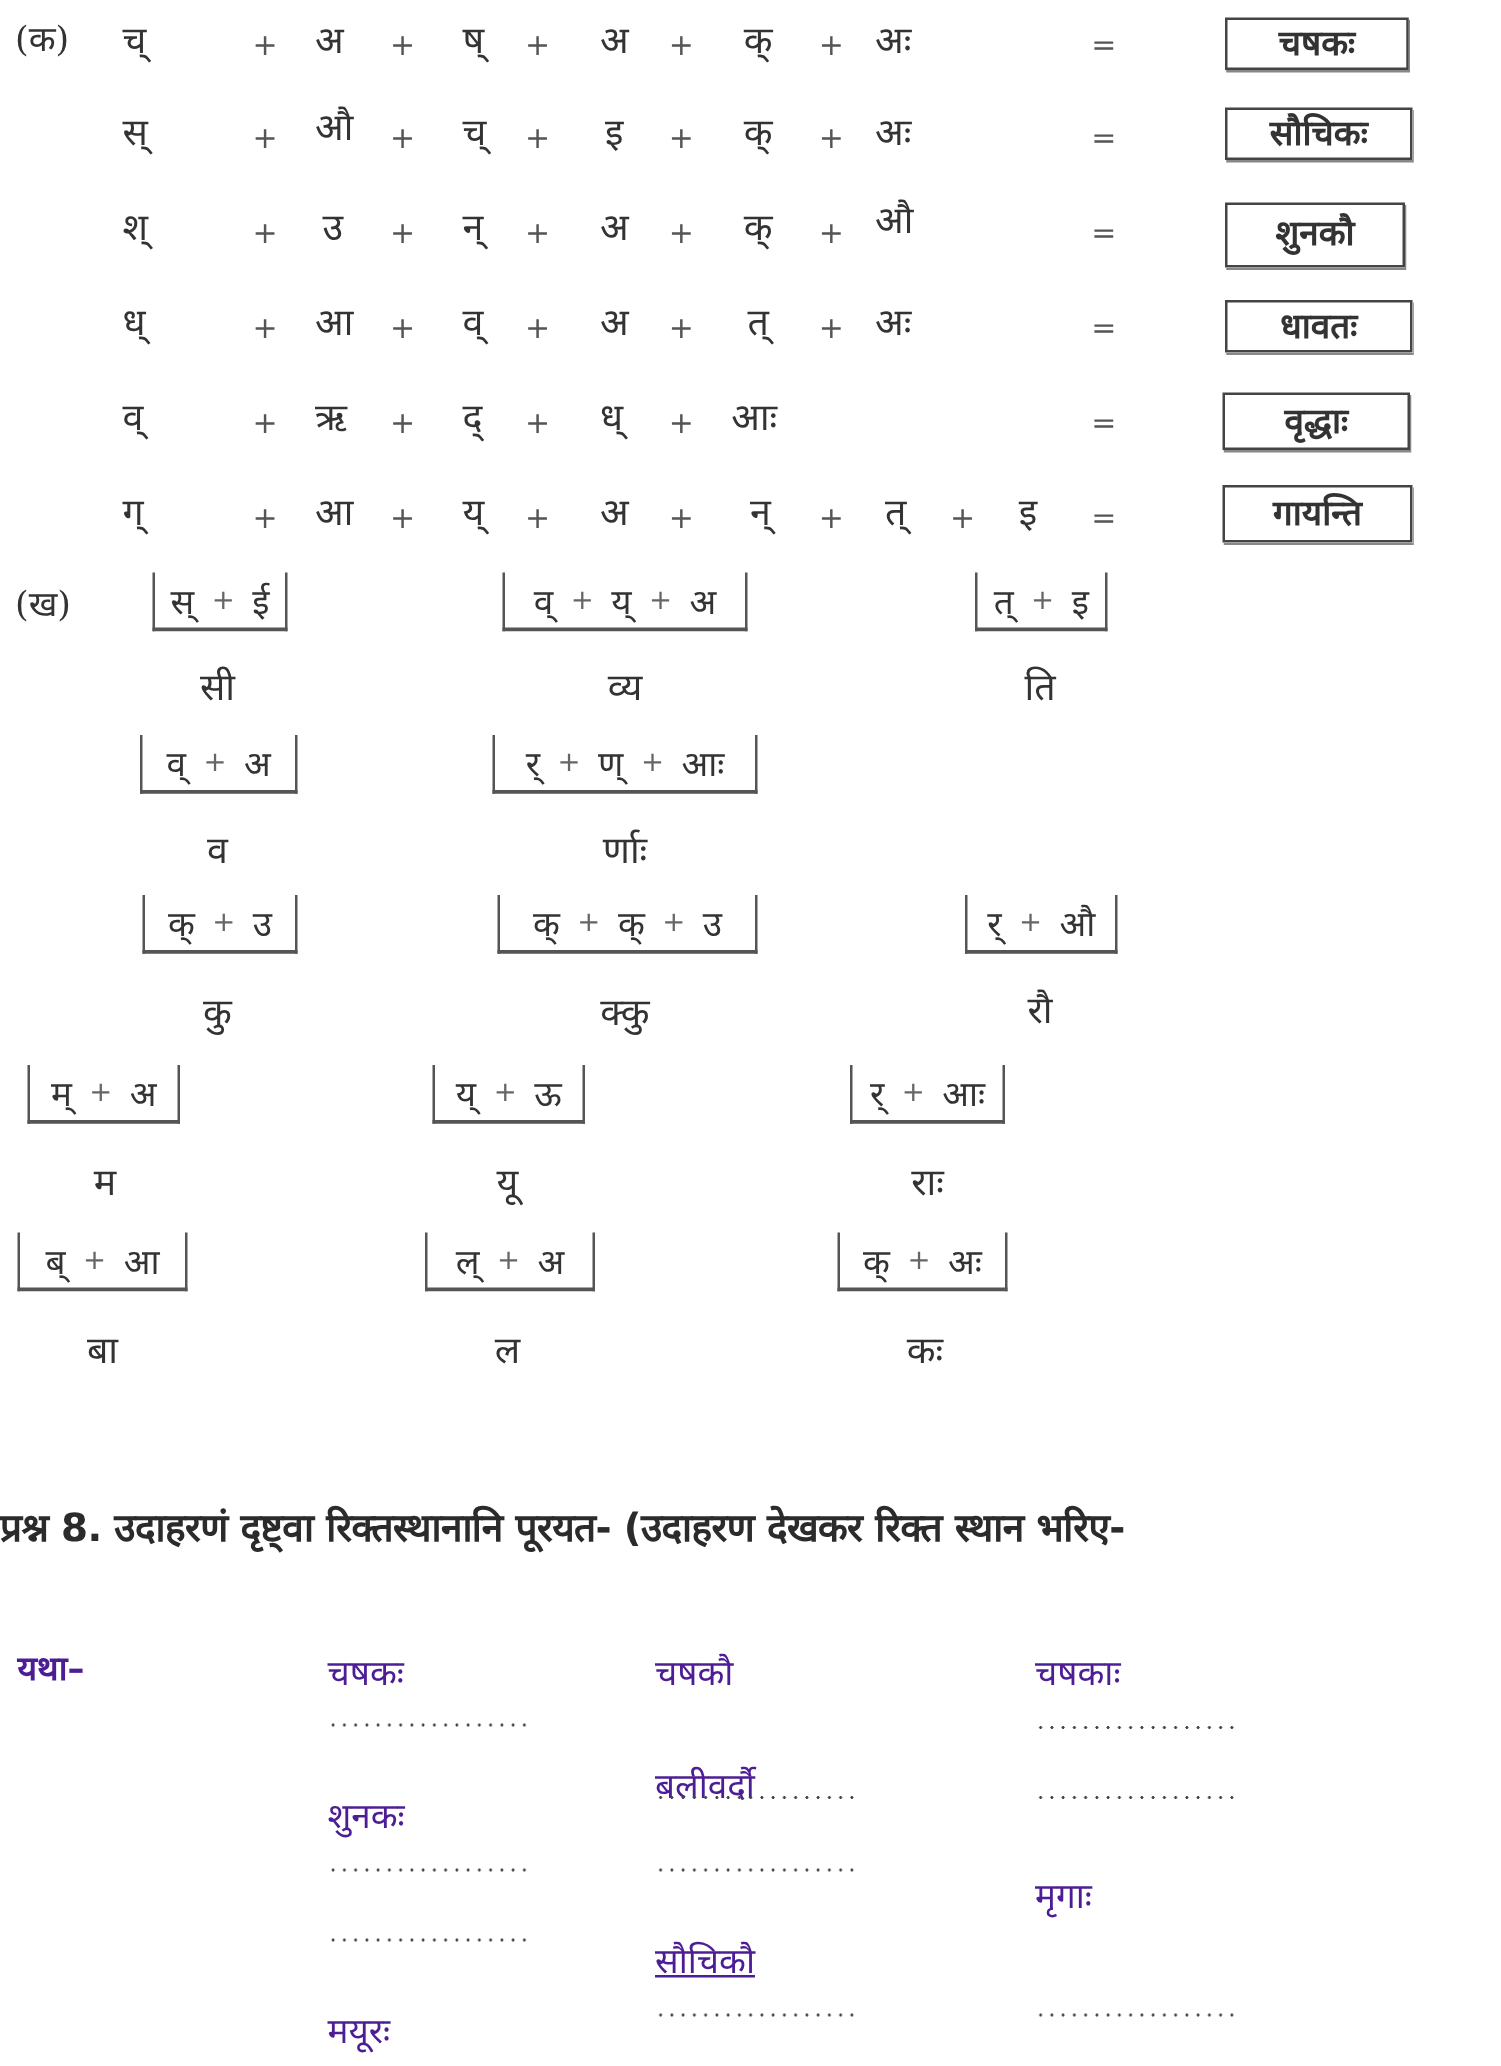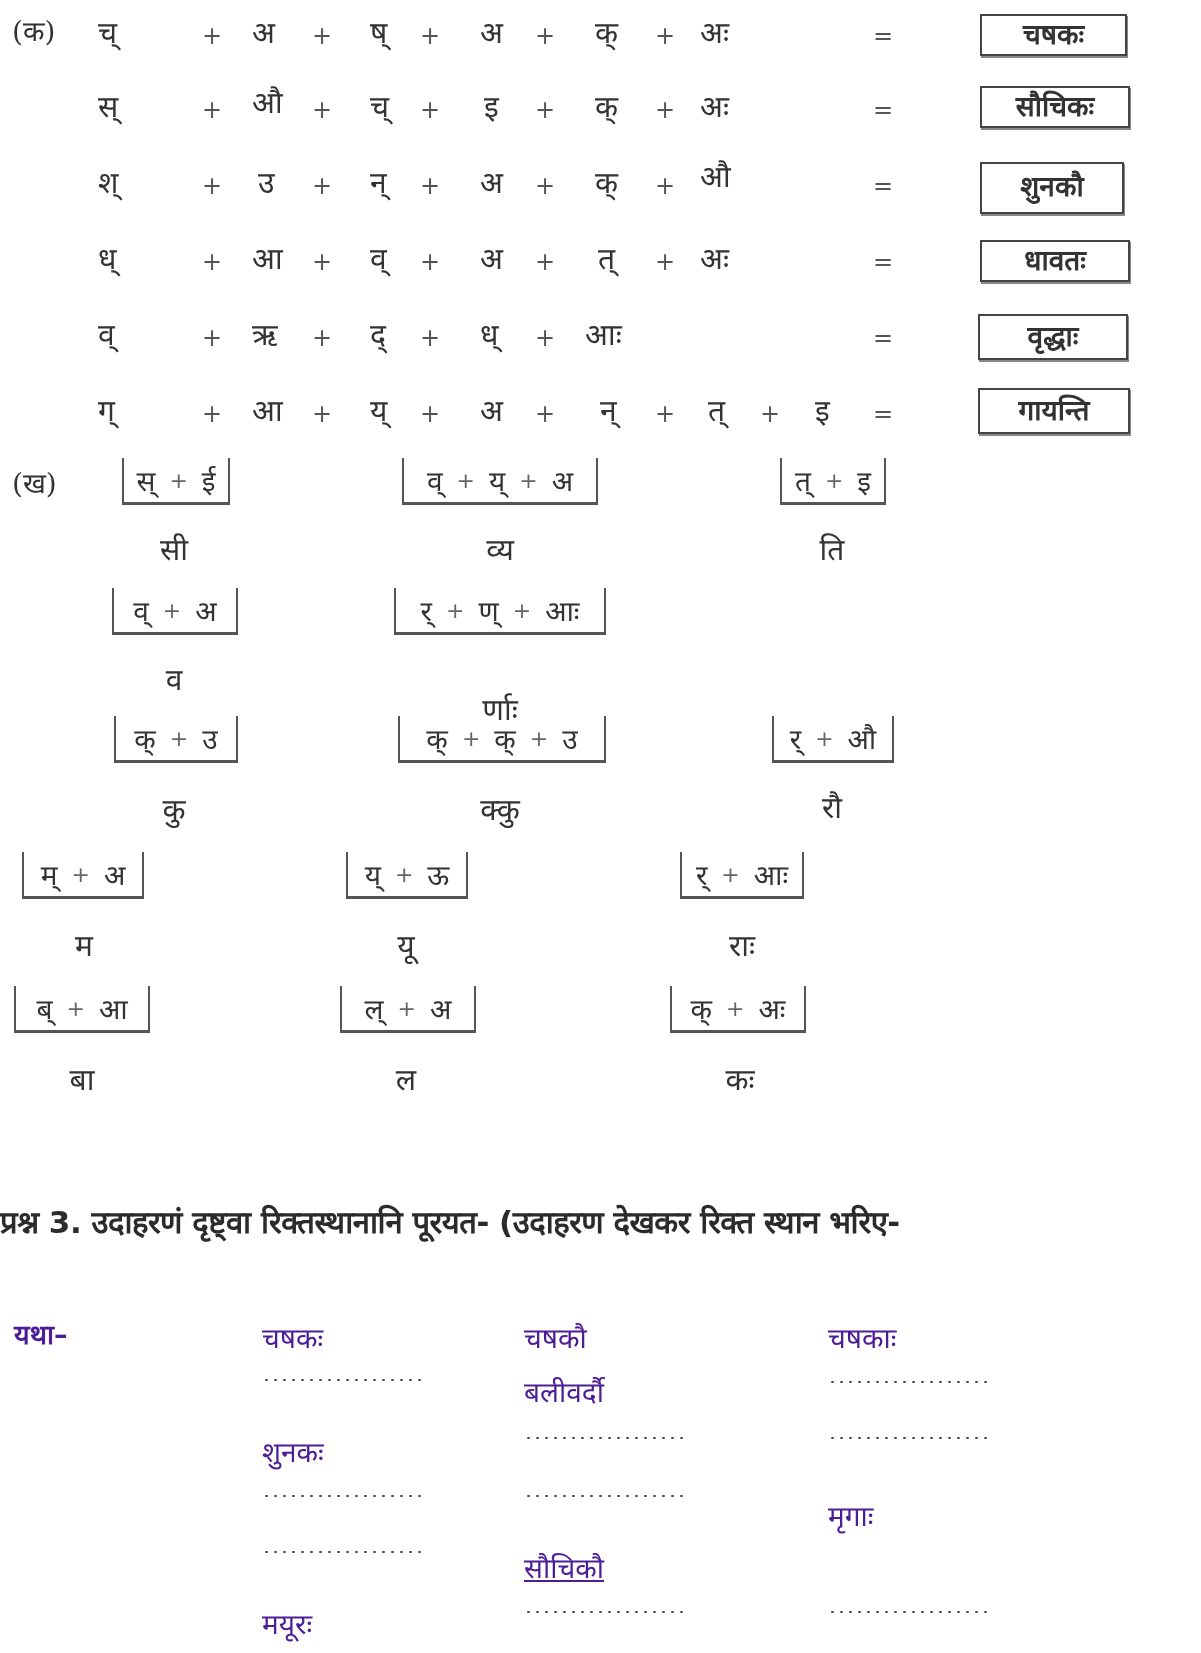--- a/index.html
+++ b/index.html
@@ -167,21 +167,21 @@
 </div>
 <div class="res" style="left:114px;top:658px;">व</div>
 
 <div class="sbox" style="left:394px;top:588px;width:208px;">
   <span>र्</span>
     <span class="plus">+</span>
     <span>ण्</span>
     <span class="plus">+</span>
     <span>आः</span>
 </div>
-<div class="res" style="left:440px;top:658px;margin-top:30px;">र्णाः</div>
+<div class="res" style="left:440px;top:658px;">र्णाः</div>
 
 <div class="sbox" style="left:114px;top:716px;width:120px;">
   <span>क्</span>
     <span class="plus">+</span>
     <span>उ</span>
 </div>
 <div class="res" style="left:114px;top:788px;">कु</div>
 
 <div class="sbox" style="left:398px;top:716px;width:204px;">
   <span>क्</span>
@@ -234,33 +234,33 @@
 </div>
 <div class="res" style="left:346px;top:1058px;">ल</div>
 
 <div class="sbox" style="left:670px;top:986px;width:132px;">
   <span>क्</span>
     <span class="plus">+</span>
     <span>अः</span>
 </div>
 <div class="res" style="left:680px;top:1058px;">कः</div>
 
-<div class="q3">प्रश्न 3. उदाहरणं दृष्ट्वा रिक्तस्थानानि पूरयत- (उदाहरण देखकर रिक्त स्थान भरिए-</div>
+<div class="q3">प्रश्न 8. उदाहरणं दृष्ट्वा रिक्तस्थानानि पूरयत- (उदाहरण देखकर रिक्त स्थान भरिए-</div>
 
 <div class="word" style="left:14px;top:1315px;font-family:'DejaVu Sans',sans-serif;font-weight:bold;font-size:27px;">यथा–</div>
 
 <div class="word" style="left:262px;top:1318px;">चषकः</div>
 <div class="dots" style="left:262px;top:1378px;"></div>
 <div class="word" style="left:262px;top:1432px;">शुनकः</div>
 <div class="dots" style="left:262px;top:1494px;"></div>
 <div class="dots" style="left:262px;top:1550px;"></div>
 <div class="word" style="left:262px;top:1604px;">मयूरः</div>
 
 <div class="word" style="left:524px;top:1318px;">चषकौ</div>
-<div class="word" style="left:524px;top:1372px;">बलीवर्दौ</div>
+<div class="word" style="left:524px;top:1408px;">बलीवर्दौ</div>
 <div class="dots" style="left:524px;top:1436px;"></div>
 <div class="dots" style="left:524px;top:1494px;"></div>
 <div class="word" style="left:524px;top:1548px;text-decoration:underline;">सौचिकौ</div>
 <div class="dots" style="left:524px;top:1610px;"></div>
 
 <div class="word" style="left:828px;top:1318px;">चषकाः</div>
 <div class="dots" style="left:828px;top:1380px;"></div>
 <div class="dots" style="left:828px;top:1436px;"></div>
 <div class="word" style="left:828px;top:1496px;">मृगाः</div>
 <div class="dots" style="left:828px;top:1610px;"></div>

